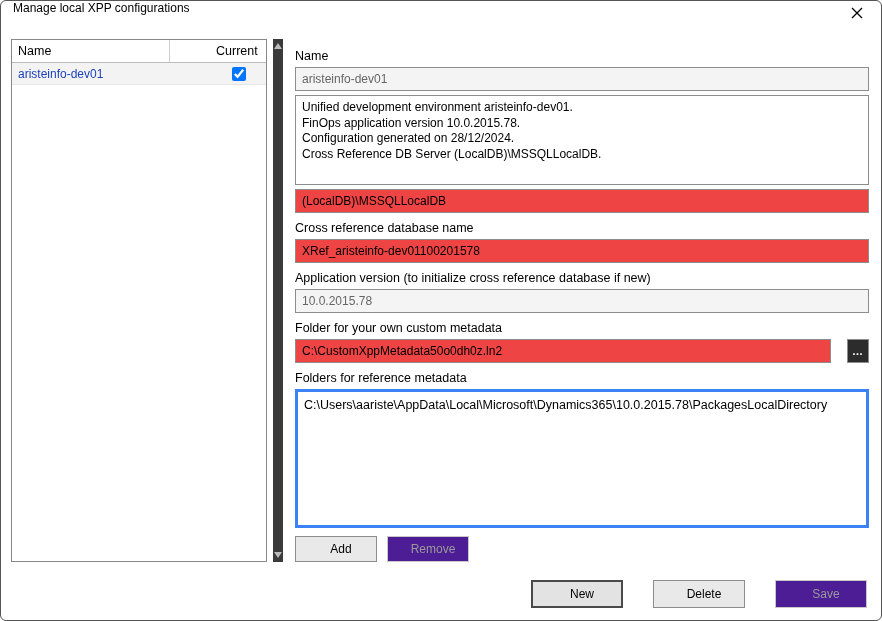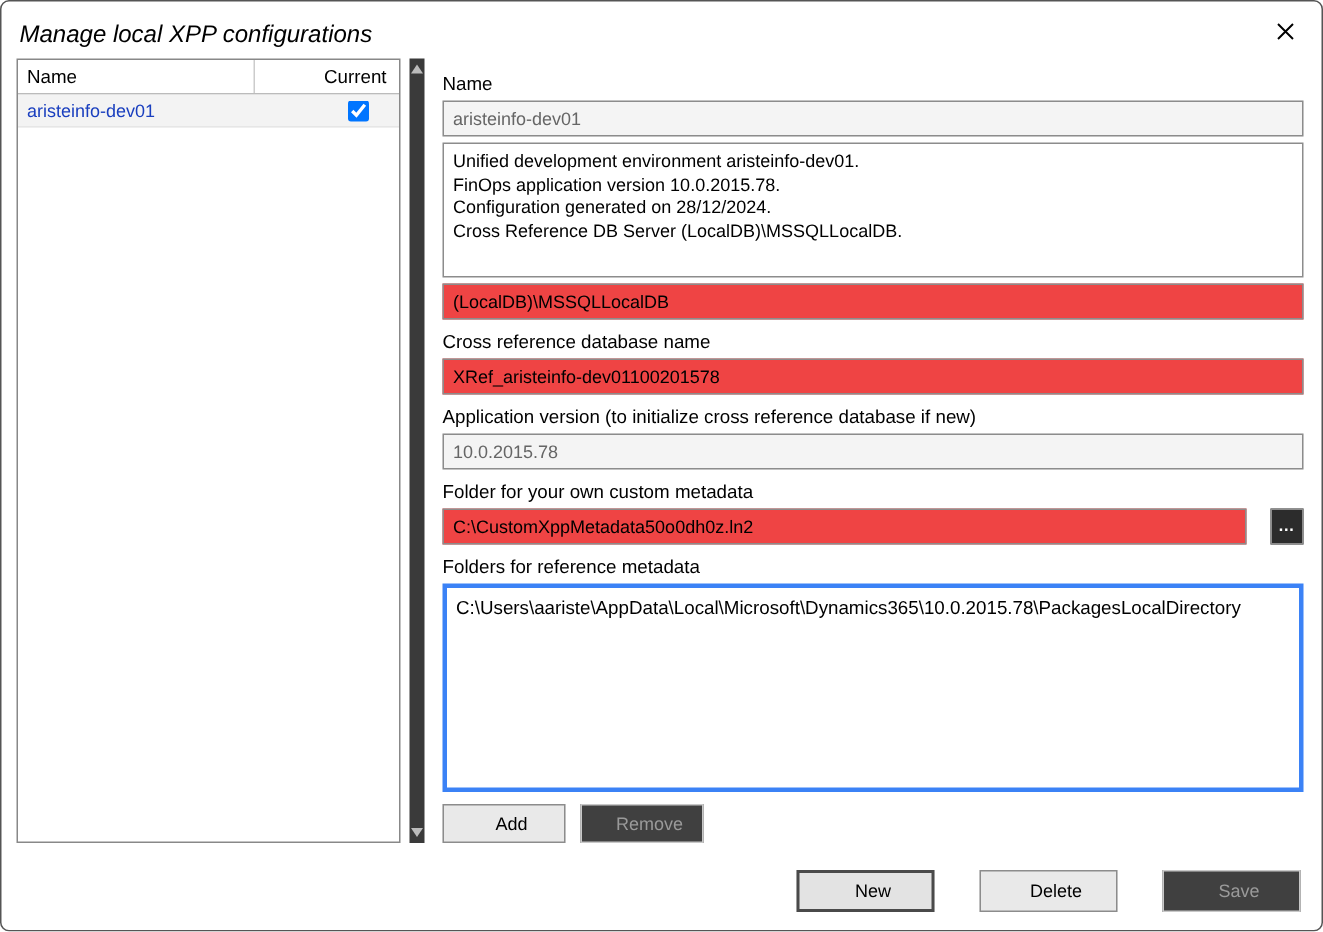--- a/index.html
+++ b/index.html
@@ -15,24 +15,23 @@
     height: 621px;
     border: 1px solid #555;
     border-radius: 6px;
     display: flex;
     flex-direction: column;
     overflow: hidden;
   }
   .titlebar {
     height: 32px;
     display: flex;
-    align-items: flex-end;
+    align-items: flex-start;
     padding: 0 10px 0 12px;
-    font-size: 16px;
-    font-style: italic;
+    font-size: 12px;
   }
   .titlebar .title { flex: 1; }
   .titlebar .close {
     width: 28px; height: 24px;
     display: flex; align-items: center; justify-content: center;
     font-size: 14px;
     cursor: pointer;
   }
   .body {
     flex: 1;
@@ -178,21 +177,21 @@
     min-width:82px;
     height:26px;
     border:1px solid #8c8c8c;
     background:#e9e9e9;
     font:inherit;
     cursor:pointer;
     padding-left:16px;
   }
   .btn:disabled {
     color:#9a9a9a;
-    background:#404040;
+    background:#4c1d95;
     border-color:#c8c8c8;
     cursor:default;
   }
   .footer {
     display:flex;
     justify-content:flex-end;
     gap:30px;
     padding:8px 14px 12px 0;
   }
   .footer .btn { min-width:92px; height:28px; }

